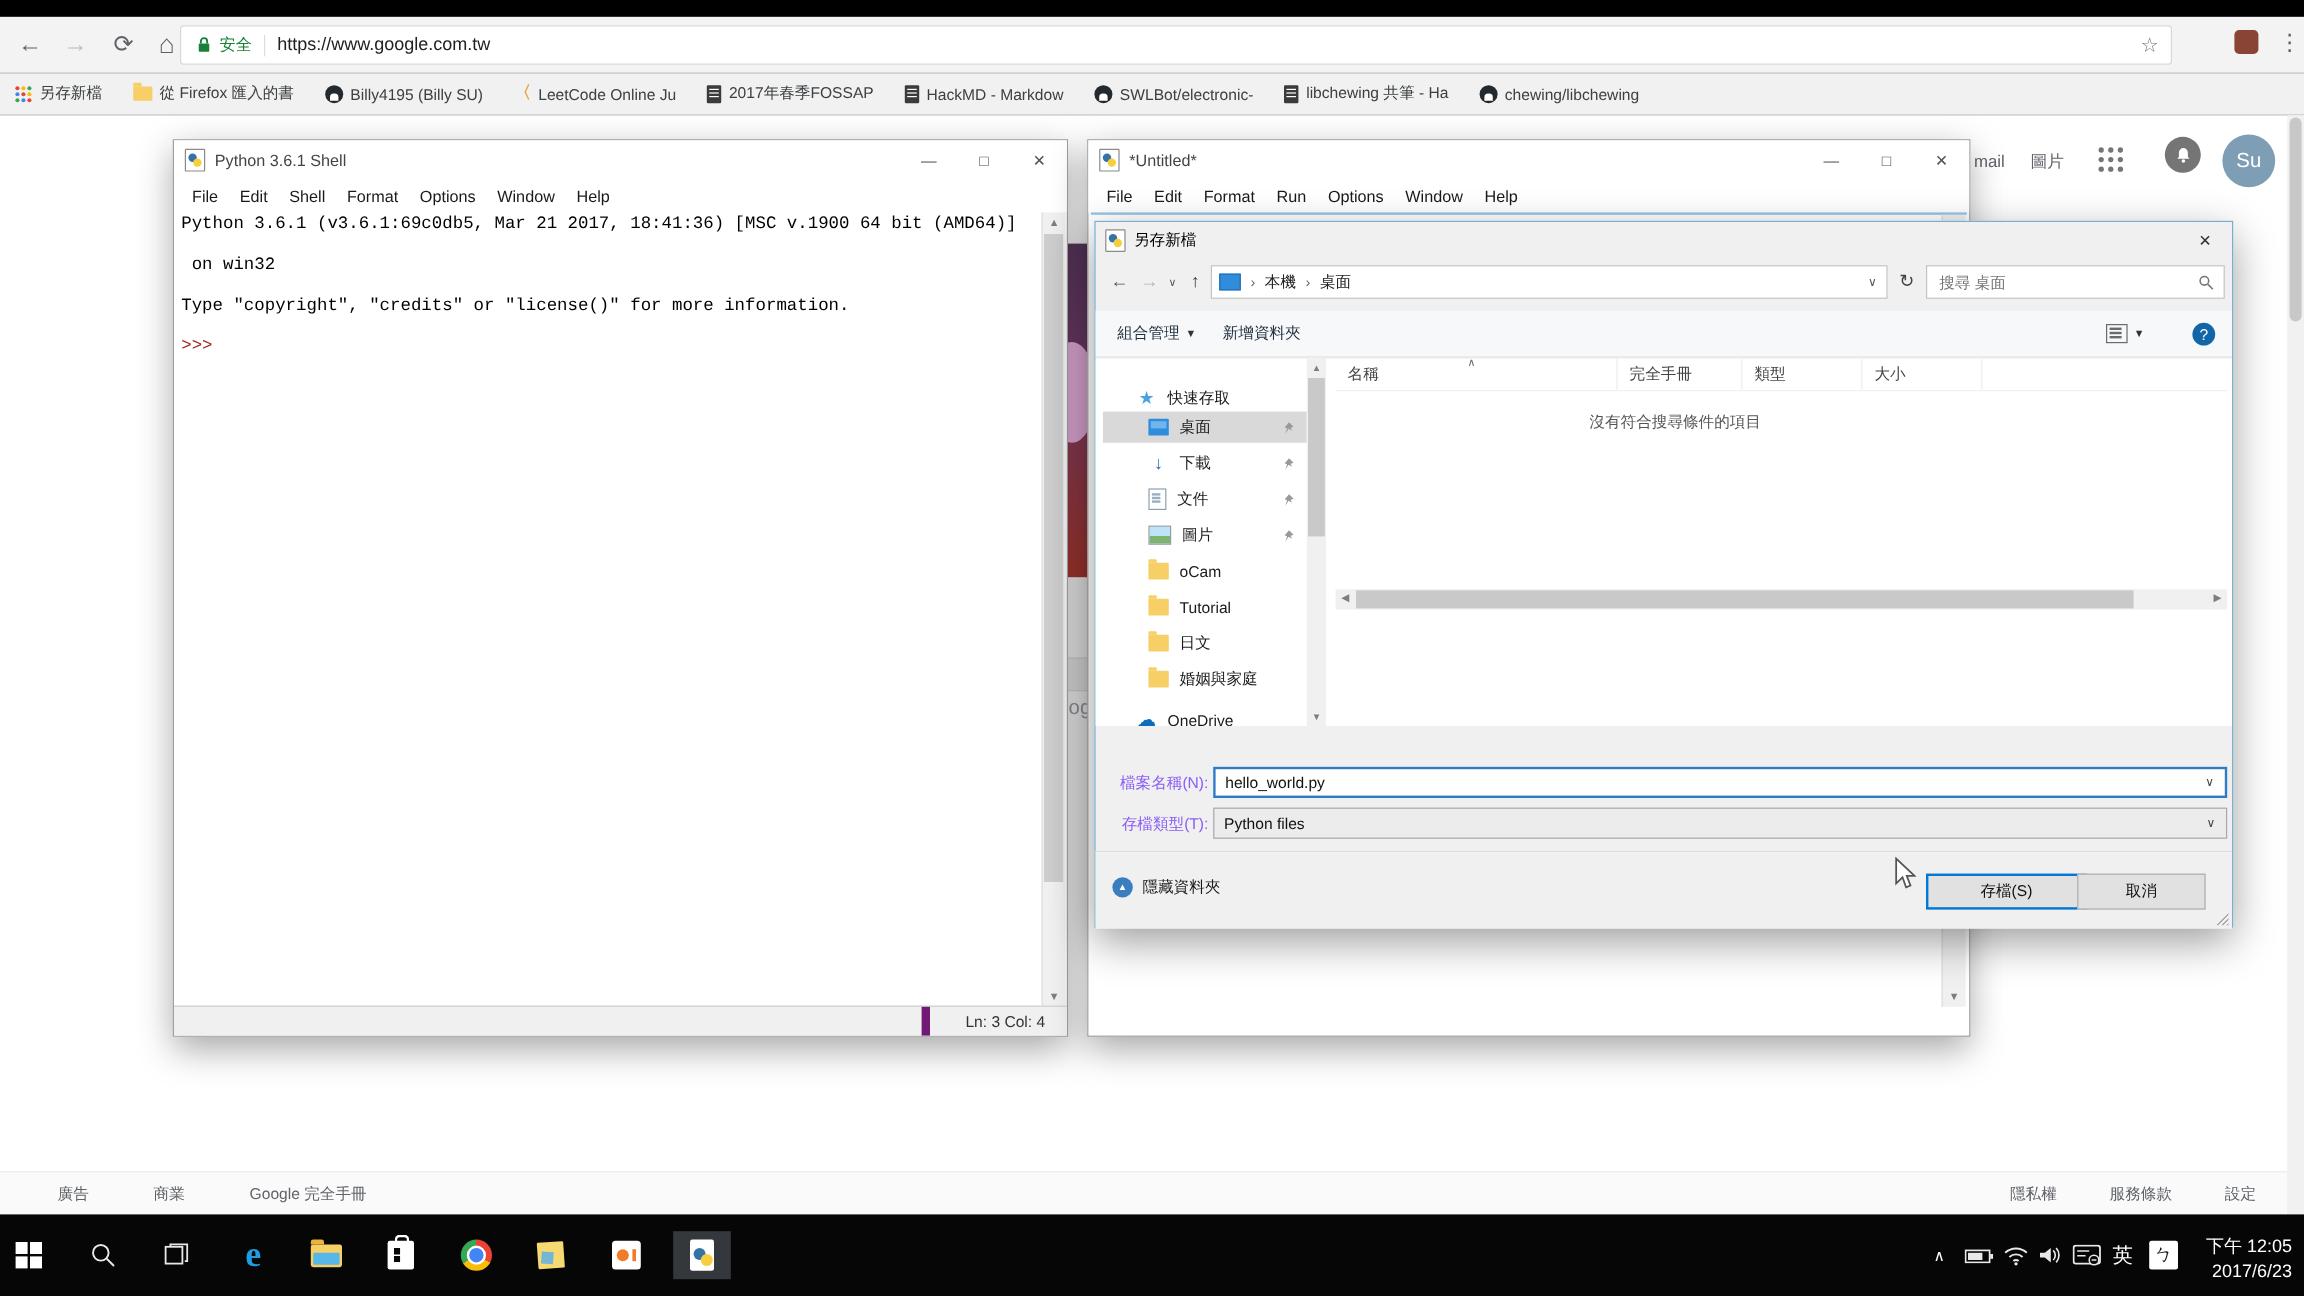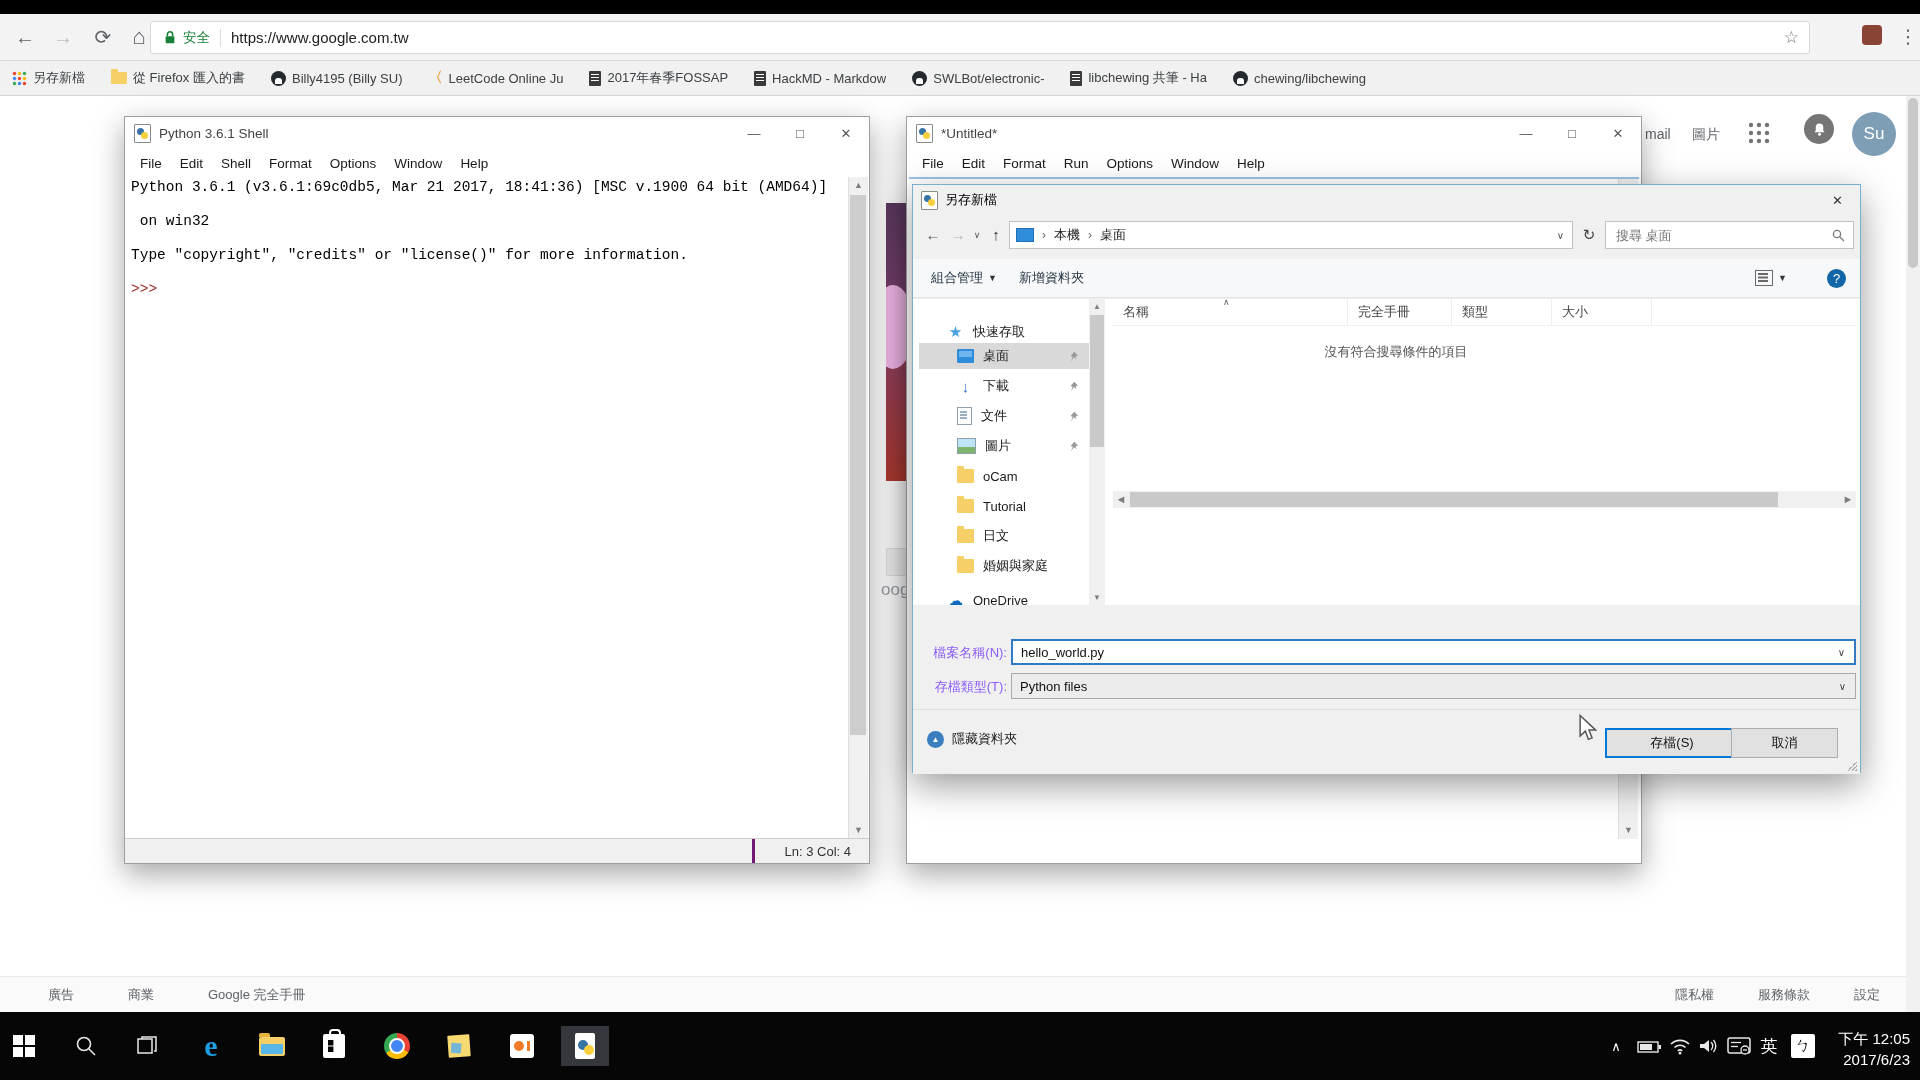--- a/index.html
+++ b/index.html
@@ -56,28 +56,28 @@
   .ttitle{font-size:13.5px;color:#444;margin-left:8px;}
   .tctrls{margin-left:auto;display:flex;height:100%;}
   .tctrls span{width:46px;height:100%;display:flex;align-items:center;justify-content:center;color:#555;font-size:13px;}
   .idleicon{width:15px;height:17px;background:#fff;border:1px solid #8a8a8a;margin-left:9px;position:relative;border-radius:1px;}
   .idleicon:before{content:"";position:absolute;left:2px;top:3px;width:7px;height:7px;border-radius:50%;background:#3673a5;}
   .idleicon:after{content:"";position:absolute;left:6px;top:7px;width:7px;height:7px;border-radius:50%;background:#f7cf3e;}
   .mbar{position:absolute;left:0;top:32px;right:0;height:28px;background:#fff;display:flex;align-items:center;padding-left:6px;}
   .mitem{font-size:13.5px;color:#1a1a1a;padding:0 9px;}
   .statusbar{position:absolute;left:0;bottom:0;right:0;height:24px;background:#f0f0f0;border-top:1px solid #cfcfcf;
     display:flex;align-items:center;justify-content:flex-end;font-size:13px;color:#333;}
-  .statusbar .cell{border-left:3px solid #701a75;padding:0 18px 0 30px;height:100%;display:flex;align-items:center;}
+  .statusbar .cell{border-left:7px solid #701a75;padding:0 18px 0 30px;height:100%;display:flex;align-items:center;}
   .vscroll{position:absolute;top:60px;right:1px;width:19px;bottom:24px;background:#f0f0f0;border-left:1px solid #dedede;}
   .vscroll .up,.vscroll .dn{position:absolute;left:0;width:100%;height:17px;color:#7e7e7e;font-size:9px;text-align:center;line-height:17px;}
   .vscroll .up{top:0;} .vscroll .dn{bottom:0;}
   .vscroll .thumb{position:absolute;left:1px;width:16px;background:#cdcdcd;}
 
   
-  #shellWin{left:124px;top:116px;width:746px;height:748px;}
+  #shellWin{left:144px;top:116px;width:746px;height:748px;}
   #shellText{position:absolute;left:1px;top:60px;width:724px;height:664px;background:#fff;
     font-family:"Liberation Mono",monospace;font-size:14.5px;line-height:17px;color:#000;white-space:pre;padding:2px 0 0 5px;box-sizing:border-box;}
   #shellText .prompt{color:#9e2b25;}
 
   
   #editWin{left:906px;top:116px;width:736px;height:748px;}
   #editArea{position:absolute;left:2px;top:60px;width:730px;height:664px;background:#fff;border-top:2px solid #9ac3e8;box-sizing:border-box;}
   #editScroll{position:absolute;top:62px;right:3px;width:19px;bottom:24px;background:#f0f0f0;border-left:1px solid #dedede;}
   #editScroll .dn{position:absolute;bottom:0;left:0;width:100%;height:17px;color:#7e7e7e;font-size:9px;text-align:center;line-height:17px;}
 

